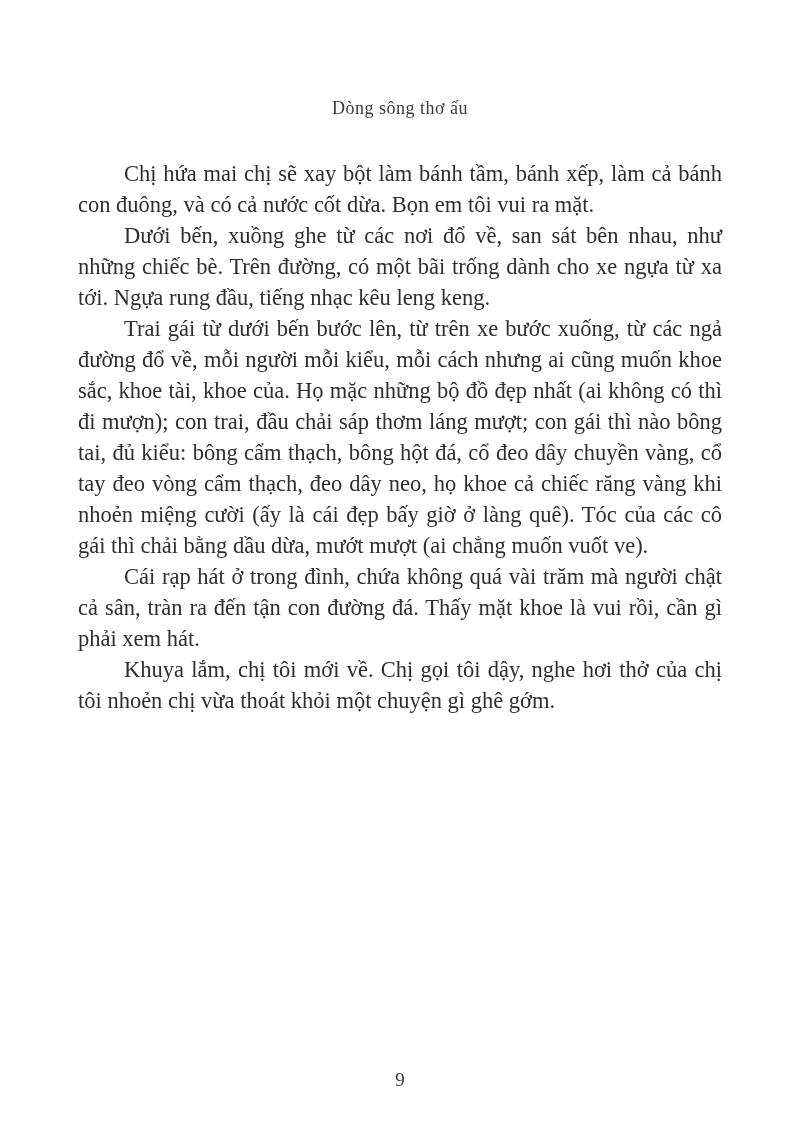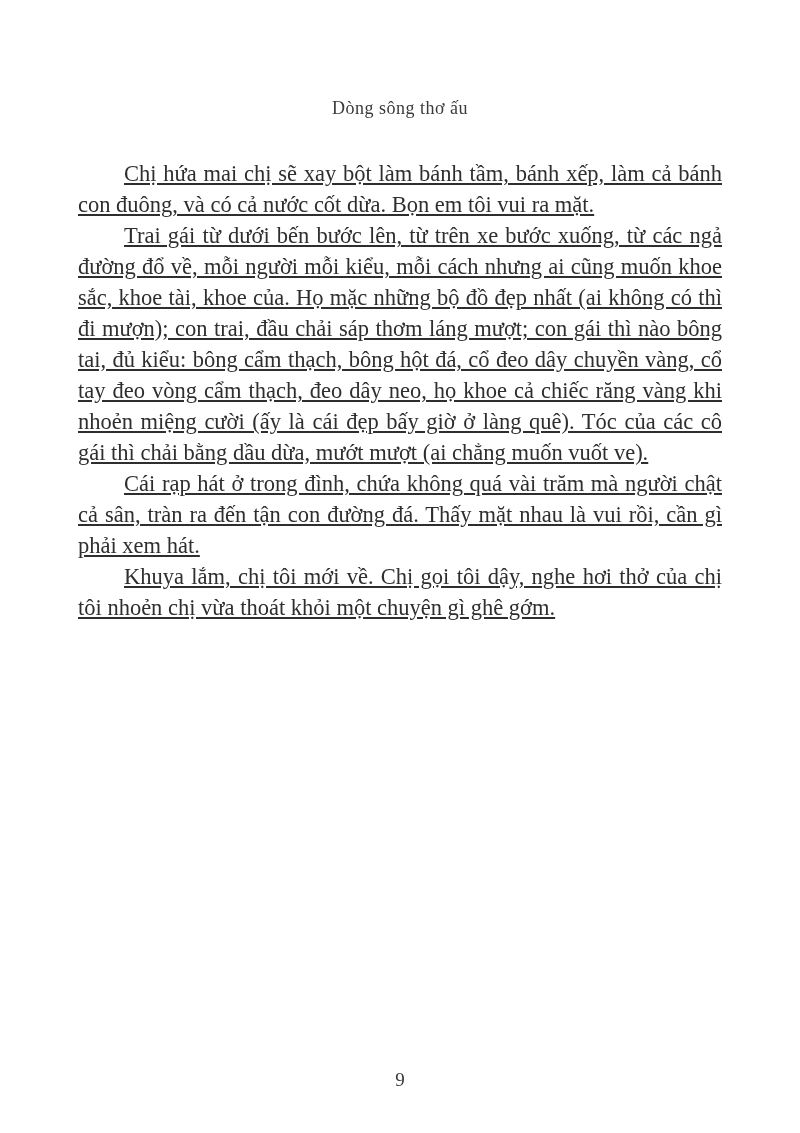--- a/index.html
+++ b/index.html
@@ -30,21 +30,20 @@
   }
   .text-block {
     position: absolute;
     top: 142px;
     left: 78px;
     width: 644px;
     font-size: 22.5px;
     line-height: 31px;
     text-align: justify;
     color: #2e2e2e;
-    text-decoration: underline;
   }
   .text-block p {
     margin: 0;
     padding: 0;
     text-indent: 46px;
   }
   .page-footer {
     position: absolute;
     bottom: 58px;
     left: 0;
@@ -56,20 +55,21 @@
 </style>
 </head>
 <body>
 
 <div class="page">
 
   <div class="running-header">Dòng sông thơ ấu</div>
 
   <div class="text-block">
     <p>Chị hứa mai chị sẽ xay bột làm bánh tầm, bánh xếp, làm cả bánh con đuông, và có cả nước cốt dừa. Bọn em tôi vui ra mặt.</p>
+    <p>Dưới bến, xuồng ghe từ các nơi đổ về, san sát bên nhau, như những chiếc bè. Trên đường, có một bãi trống dành cho xe ngựa từ xa tới. Ngựa rung đầu, tiếng nhạc kêu leng keng.</p>
     <p>Trai gái từ dưới bến bước lên, từ trên xe bước xuống, từ các ngả đường đổ về, mỗi người mỗi kiểu, mỗi cách nhưng ai cũng muốn khoe sắc, khoe tài, khoe của. Họ mặc những bộ đồ đẹp nhất (ai không có thì đi mượn); con trai, đầu chải sáp thơm láng mượt; con gái thì nào bông tai, đủ kiểu: bông cẩm thạch, bông hột đá, cổ đeo dây chuyền vàng, cổ tay đeo vòng cẩm thạch, đeo dây neo, họ khoe cả chiếc răng vàng khi nhoẻn miệng cười (ấy là cái đẹp bấy giờ ở làng quê). Tóc của các cô gái thì chải bằng dầu dừa, mướt mượt (ai chẳng muốn vuốt ve).</p>
-    <p>Cái rạp hát ở trong đình, chứa không quá vài trăm mà người chật cả sân, tràn ra đến tận con đường đá. Thấy mặt nhau là vui rồi, cần gì phải xem hát.</p>
+    <p>Cái rạp hát ở trong đình, chứa không quá vài trăm mà người chật cả sân, tràn ra đến tận con đường đá. Thấy mặt khoe là vui rồi, cần gì phải xem hát.</p>
     <p>Khuya lắm, chị tôi mới về. Chị gọi tôi dậy, nghe hơi thở của chị tôi nhoẻn chị vừa thoát khỏi một chuyện gì ghê gớm.</p>
   </div>
 
   <div class="page-footer">9</div>
 
 </div>
 
 </body></html>

